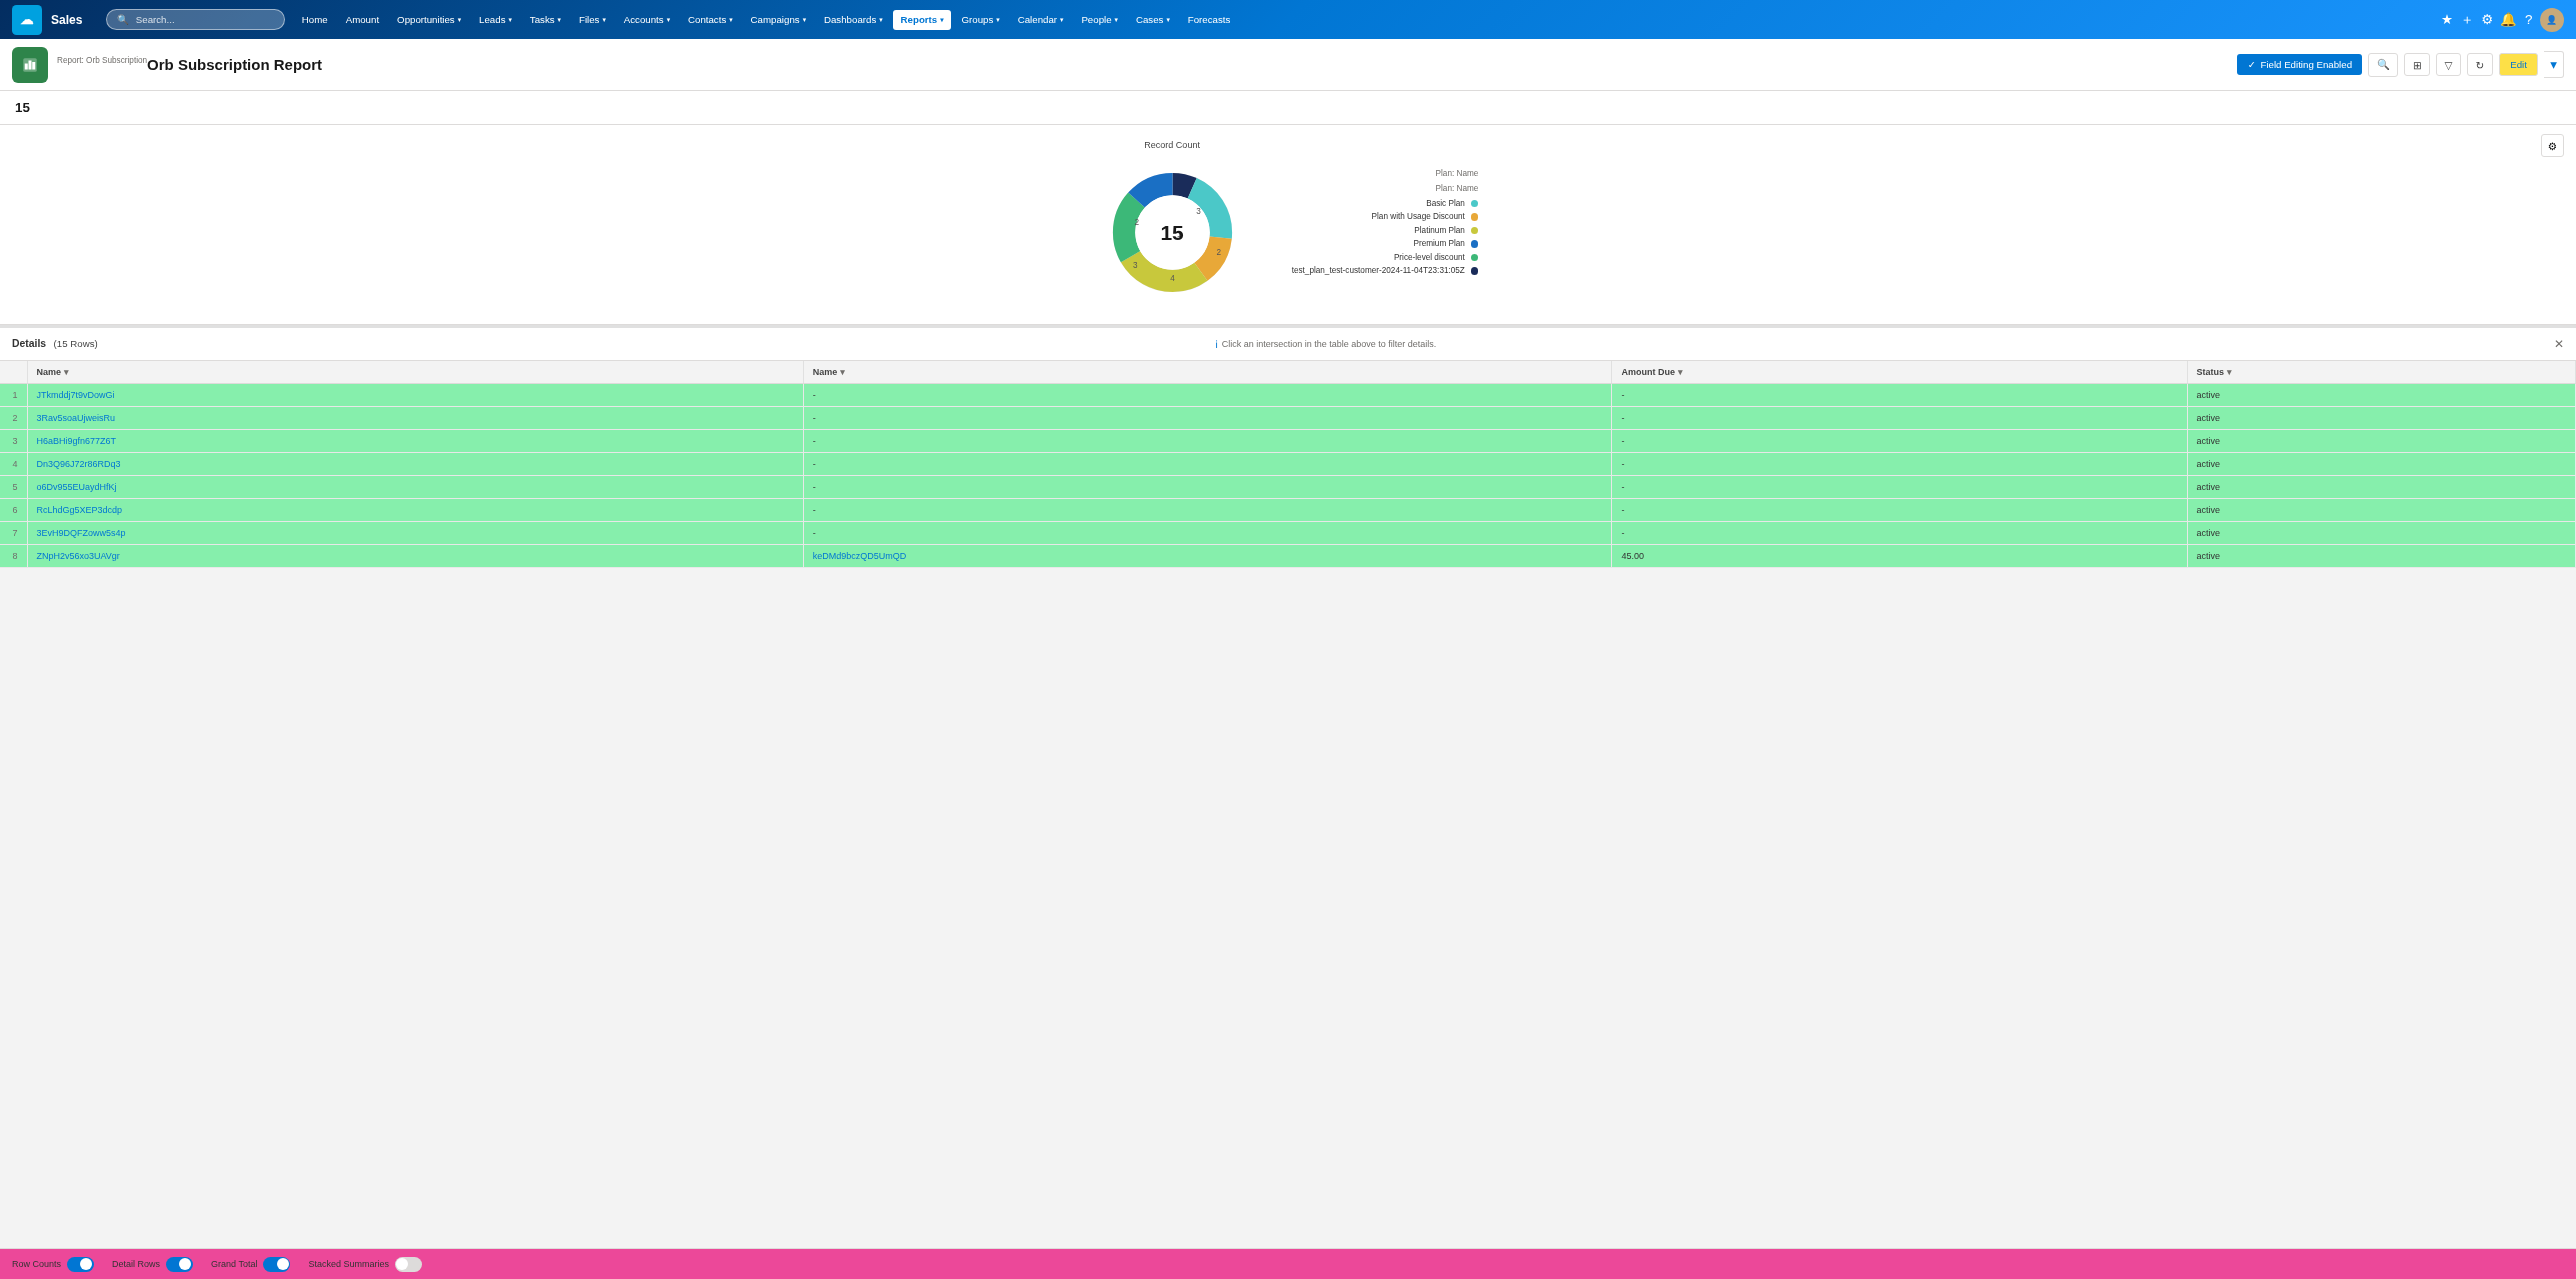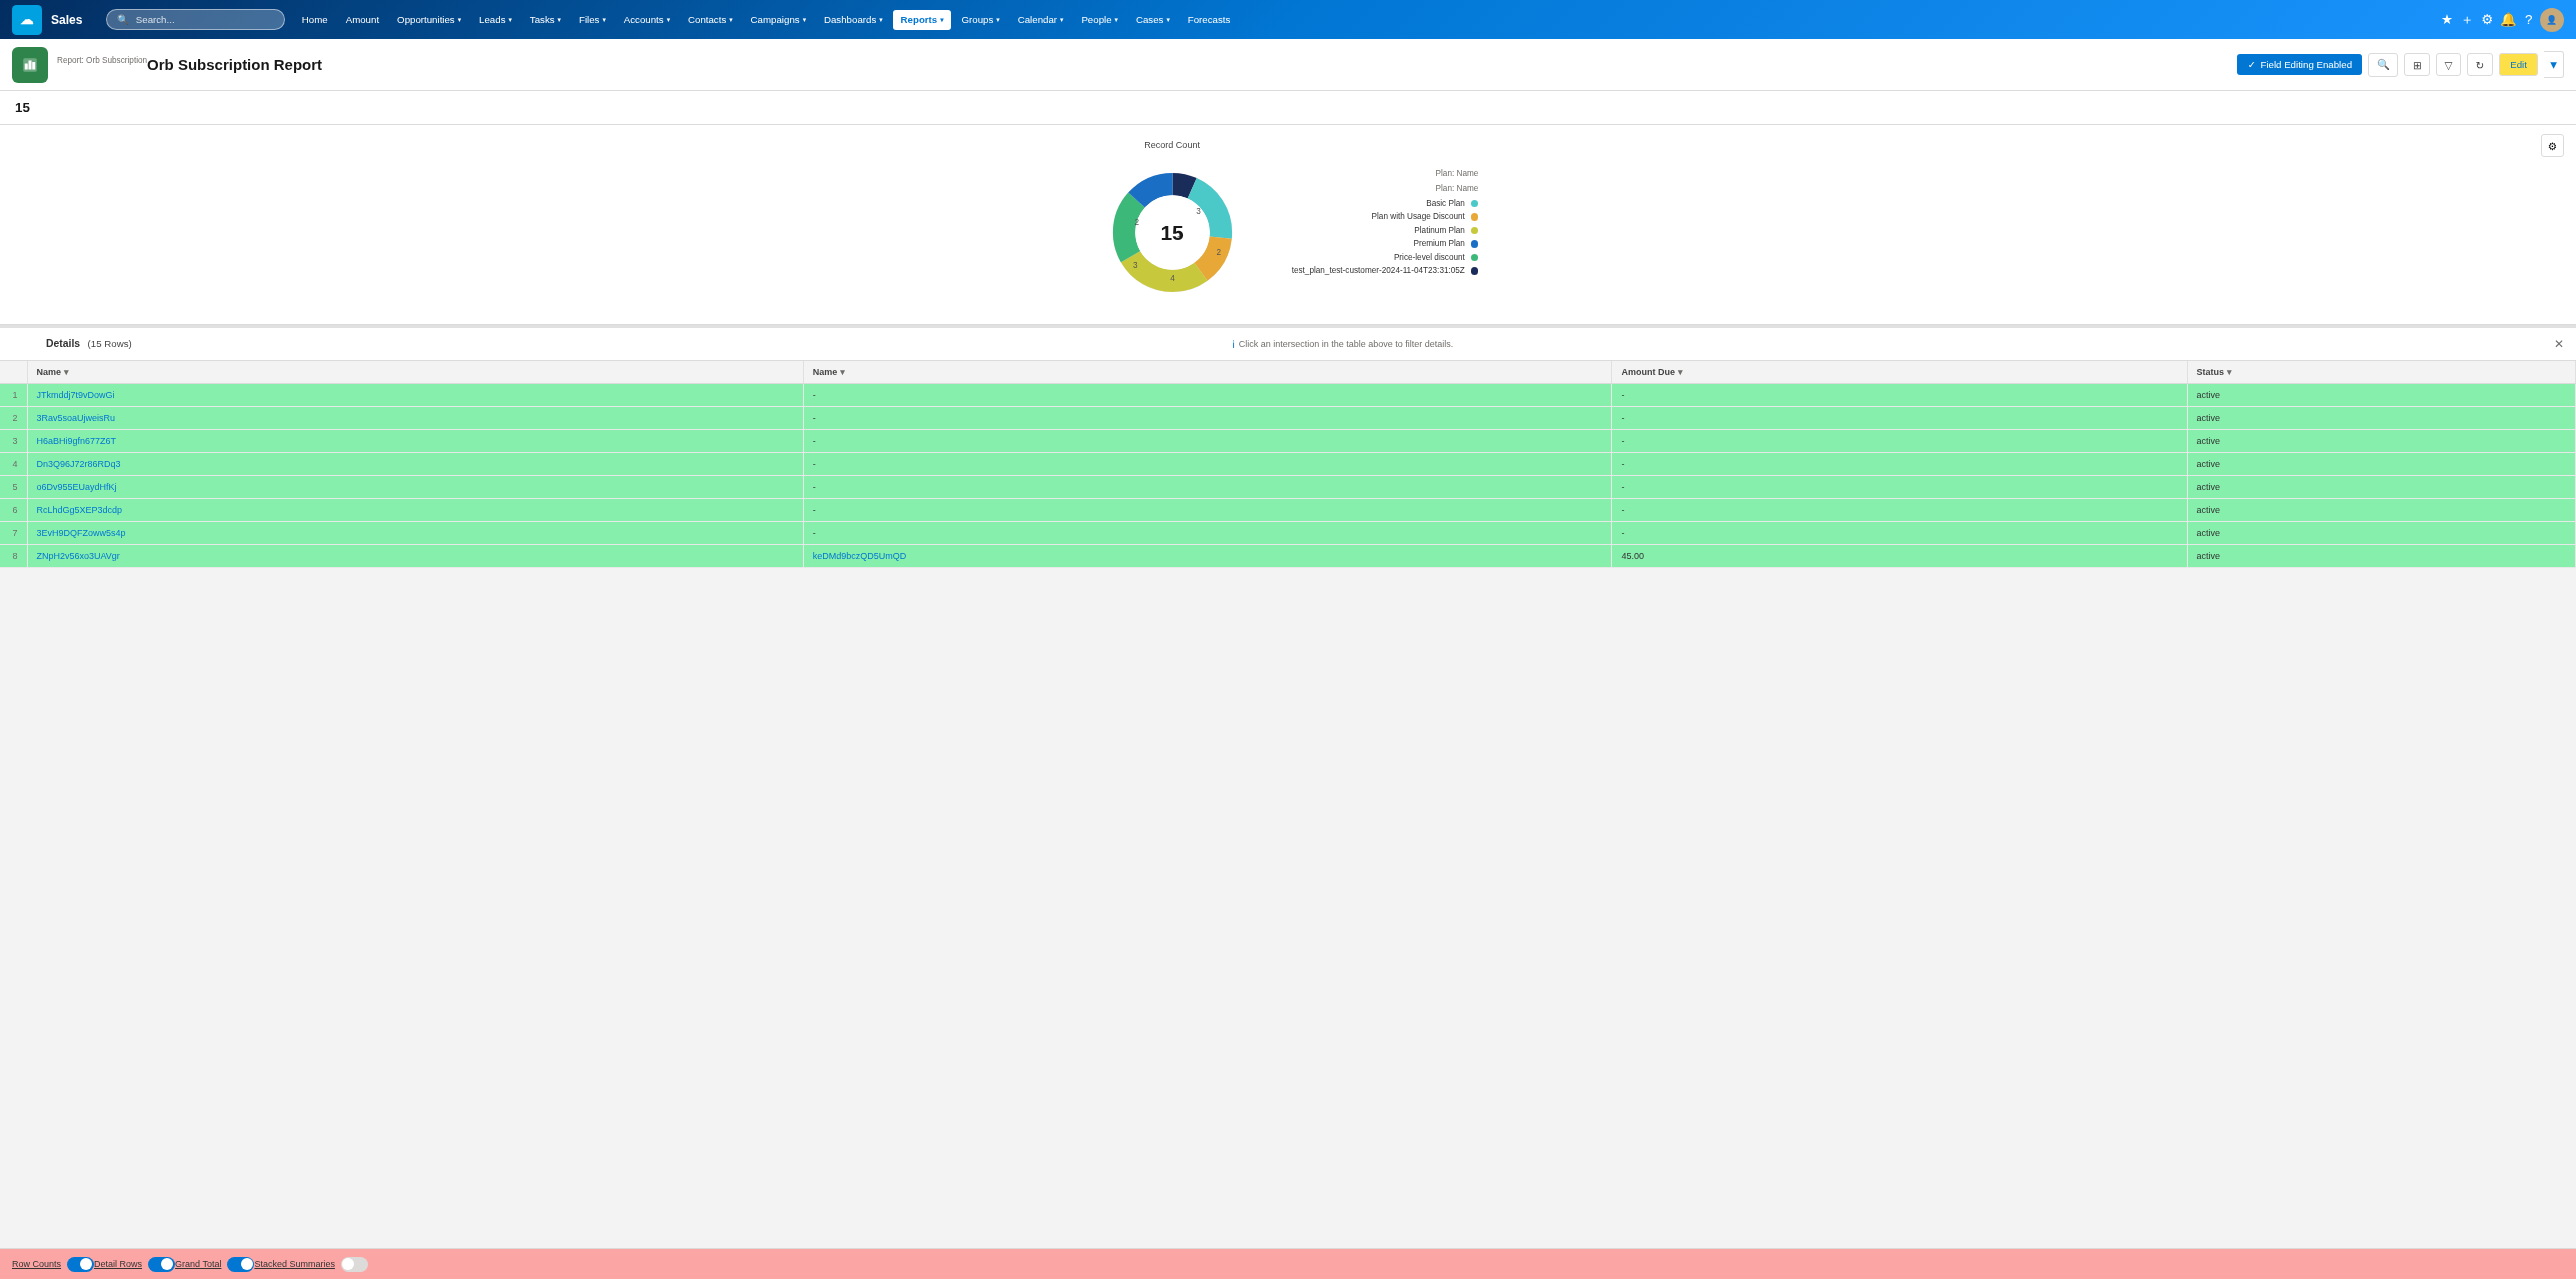--- a/index.html
+++ b/index.html
@@ -134,21 +134,21 @@
     .legend-dot {
       width: 7.5px; height: 7.5px; border-radius: 50%; flex-shrink: 0;
     }
 
     
     .details-header {
       background: white; padding: 9px 12px;
       display: flex; align-items: center; justify-content: space-between;
       border-bottom: 0.7px solid #dddbda; border-top: 3px solid #e0e0e0;
     }
-    .details-title { font-size: 10.4px; font-weight: 600; margin-left: 34px; }
+    .details-title { font-size: 10.4px; font-weight: 600; }
     .details-subtitle { font-size: 9px; color: #706e6b; display: flex; align-items: center; gap: 3.7px; }
     .details-close { cursor: pointer; color: #706e6b; font-size: 12px; }
 
     
     .table-wrapper { background: #86efac; overflow-x: auto; }
     table { width: 100%; border-collapse: collapse; }
     thead tr { background: #f3f3f3; }
     th {
       text-align: left; padding: 6px 9px;
       font-size: 9px; font-weight: 600; color: #444;
@@ -159,23 +159,23 @@
     td {
       padding: 6px 9px; font-size: 9px; color: #333;
       border-bottom: 0.7px solid #e8e8e8; border-right: 0.7px solid #e8e8e8;
     }
     td.row-num { color: #706e6b; text-align: right; width: 27px; }
     td a { color: #0176d3; text-decoration: none; }
     .status-active { color: #333; }
 
     
     .bottom-bar {
-      background: #fca5a5; border-top: 0.7px solid #dddbda;
-      padding: 7.5px 12px; display: flex; align-items: center; 
-      position: fixed; bottom: 0; width: 100%; z-index: 100; text-decoration: underline;
+      background: #ec4899; border-top: 0.7px solid #dddbda;
+      padding: 7.5px 12px; display: flex; align-items: center; gap: 18px;
+      position: fixed; bottom: 0; width: 100%; z-index: 100;
     }
     .toggle-group { display: flex; align-items: center; gap: 6px; font-size: 9px; }
     .toggle {
       width: 27px; height: 15px; border-radius: 7.5px;
       position: relative; cursor: pointer; border: none;
     }
     .toggle.on { background: #0176d3; }
     .toggle.off { background: #dddbda; }
     .toggle::after {
       content: ''; position: absolute;

